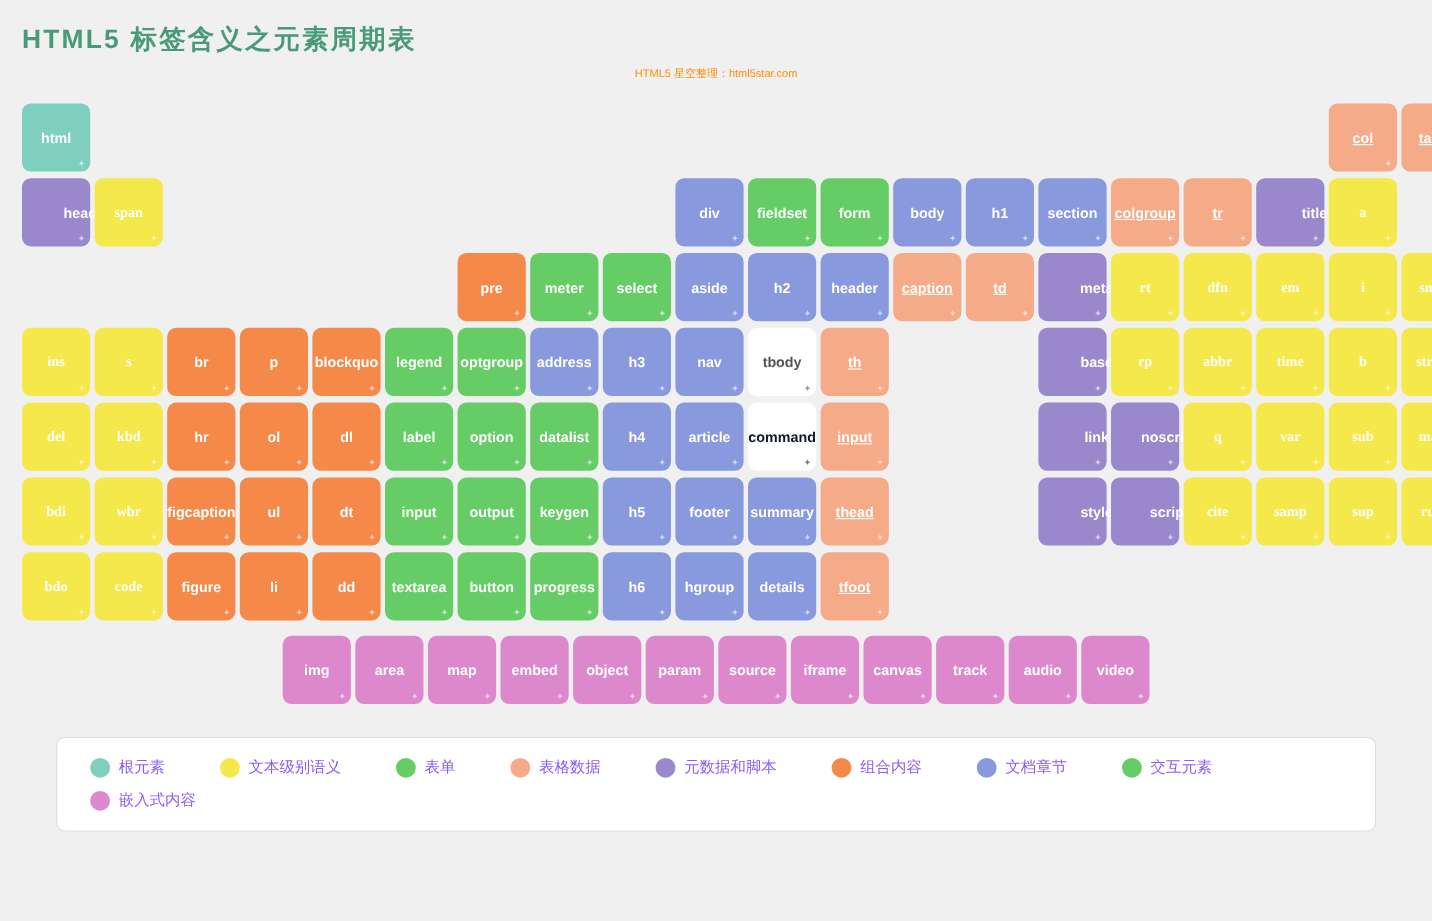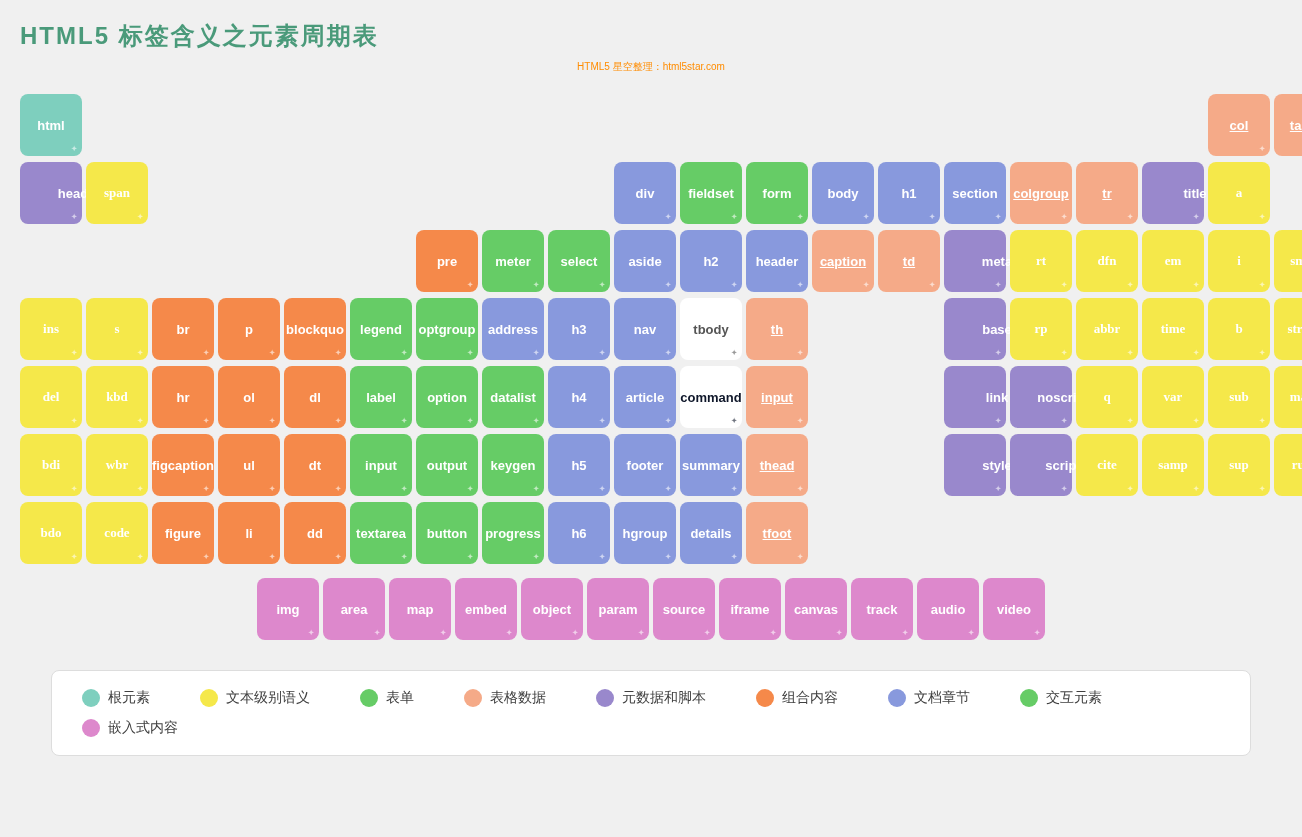--- a/index.html
+++ b/index.html
@@ -81,21 +81,21 @@
       flex-wrap: wrap;
       gap: 12px 50px;
       width: 1200px;
       justify-content: flex-start;
     }
     .legend-item {
       display: flex;
       align-items: center;
       gap: 8px;
       font-size: 14px;
-      color: #404040;
+      color: #8b5cf6;
     }
     .legend-dot {
       width: 18px;
       height: 18px;
       border-radius: 50%;
     }
     .watermark {
       text-align: right;
       font-size: 11px;
       color: #aaa;

